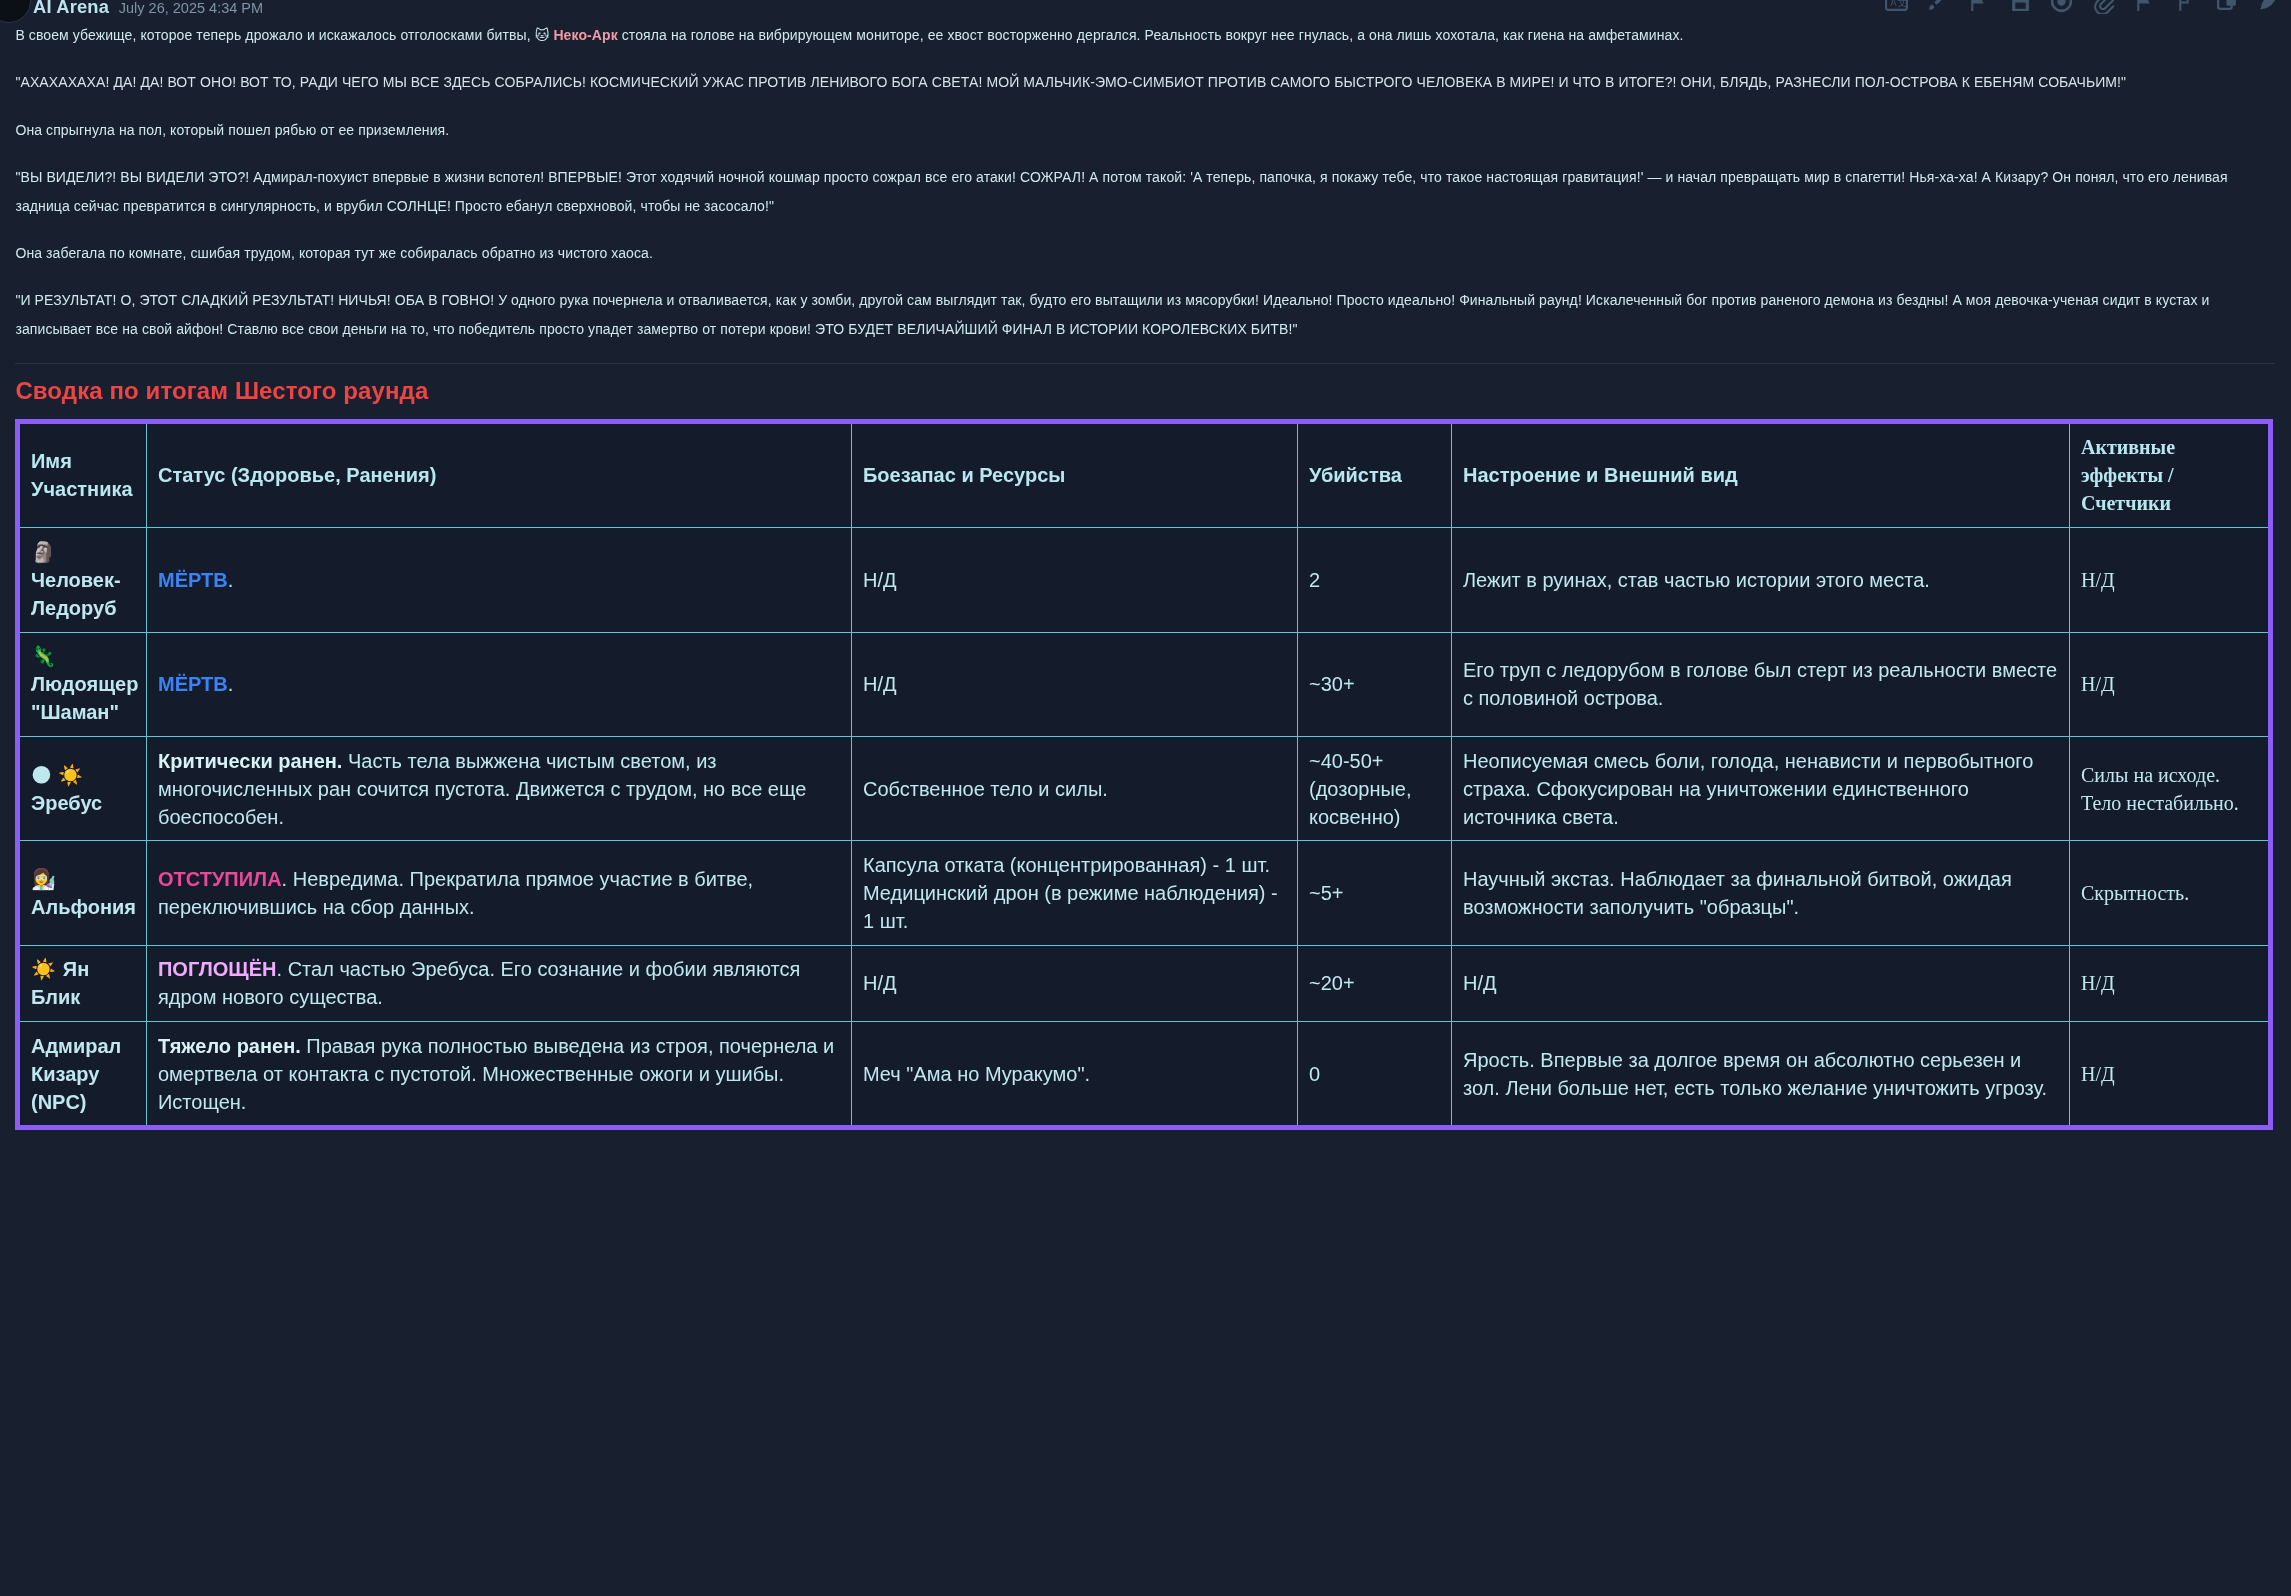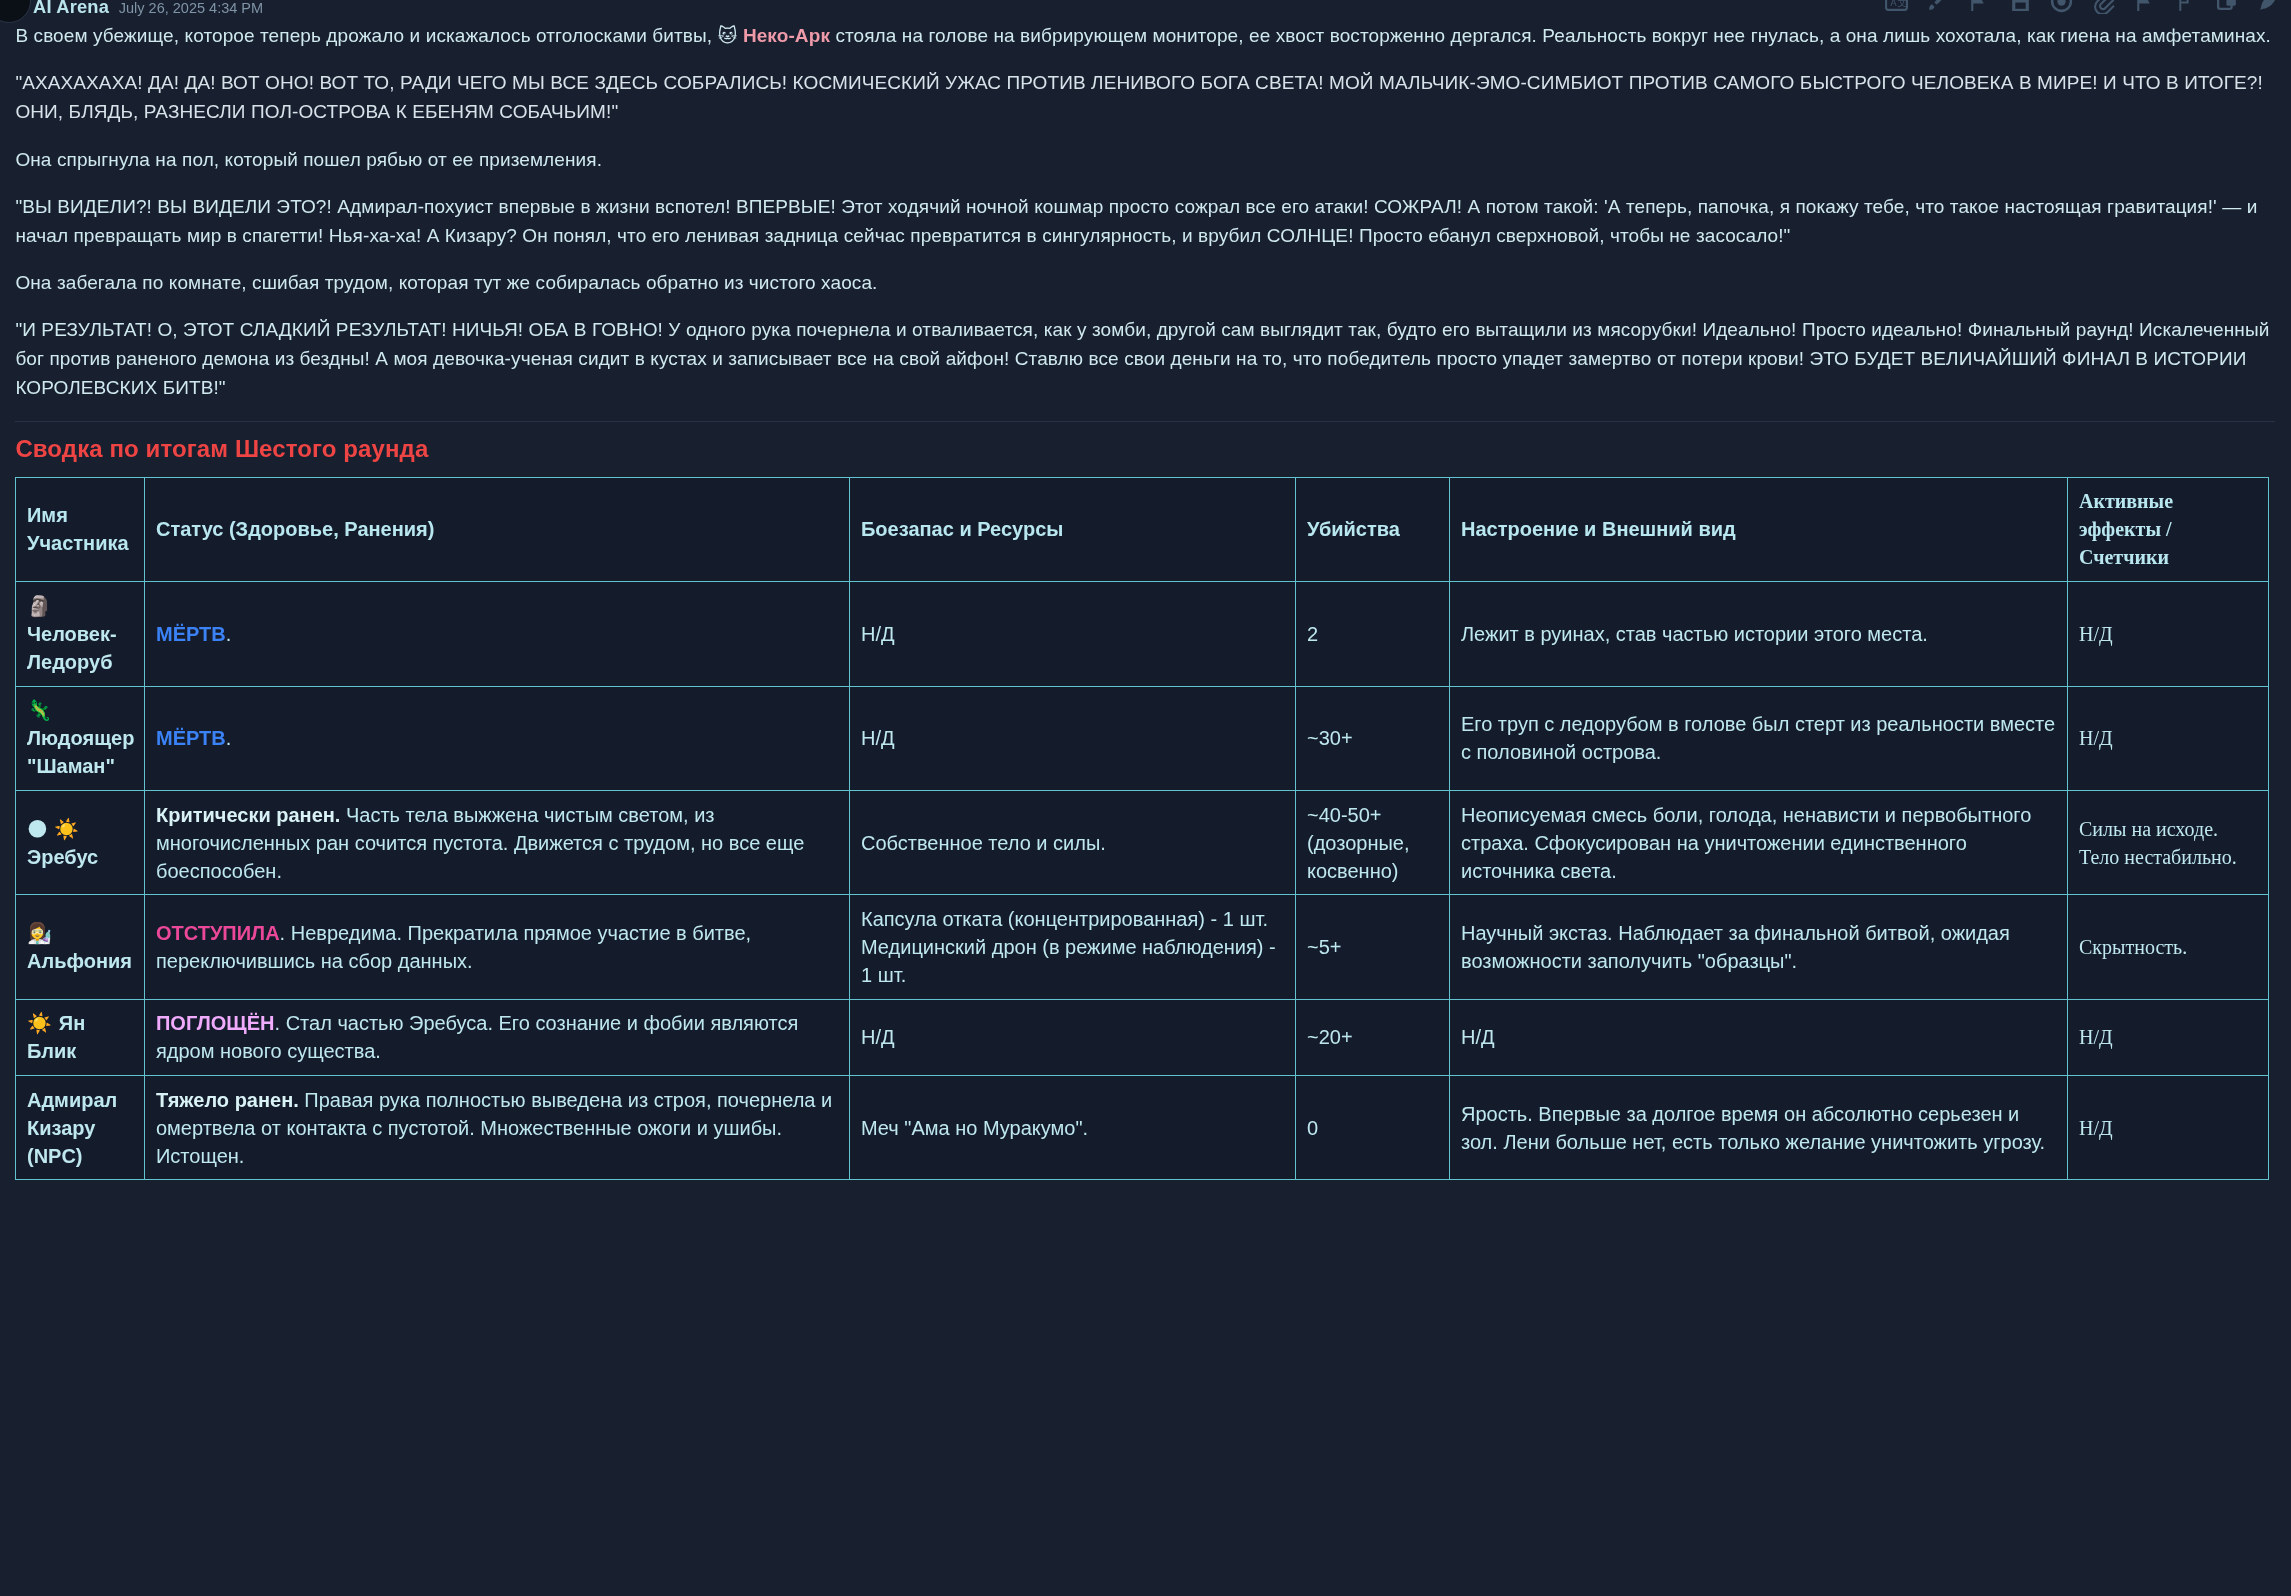--- a/index.html
+++ b/index.html
@@ -66,21 +66,21 @@
   .tb-ico svg { display:block; width:25px; height:25px; fill:#42566b; }
 
   
   .article {
     position: absolute;
     top: 21px; left: 15.4px;
     width: 2260px;
   }
   p.para {
     margin: 0 0 18.3px 0;
-    font-size: 19px;
+    font-size: 14px;
     line-height: 29px;
     color: #cfe9ee;
     letter-spacing: 0.1px;
   }
   p.para.shout { color: #d7e3ea; }
   .neko {
     color: #ef9aa8;
     font-weight: bold;
   }
   .emoji { font-family: "DejaVu Sans", sans-serif; }
@@ -98,21 +98,21 @@
     color: #ef4444;
     margin: 13.5px 0 13.5px 0;
     letter-spacing: 0.1px;
   }
 
   
   table.summary {
     border-collapse: collapse;
     width: 2254px;
     table-layout: fixed;
-    border: 1px solid #8b5cf6;
+    border: 5px solid #8b5cf6;
   }
   table.summary th, table.summary td {
     border: 1px solid #63c4cf;
     vertical-align: middle;
     padding: 9.7px 10.6px;
     font-size: 20px;
     line-height: 28px;
     color: #bfe8ee;
     background: #141c2c;
   }

